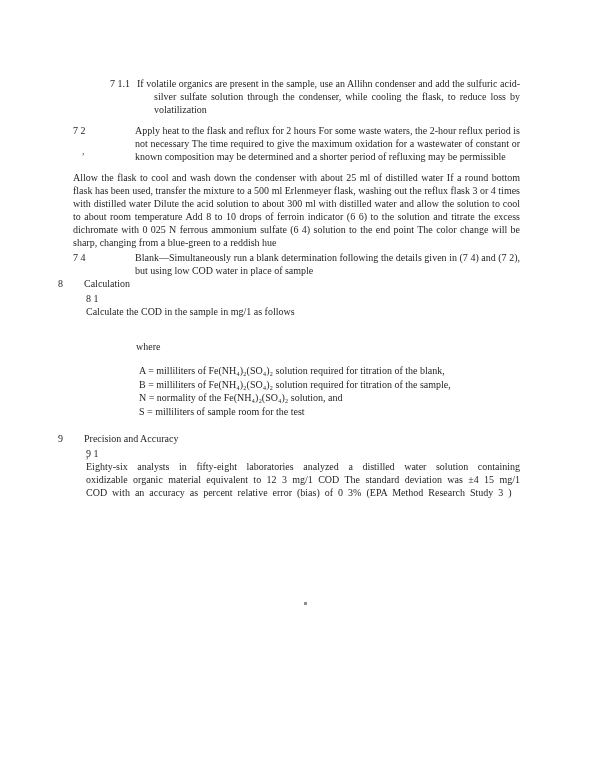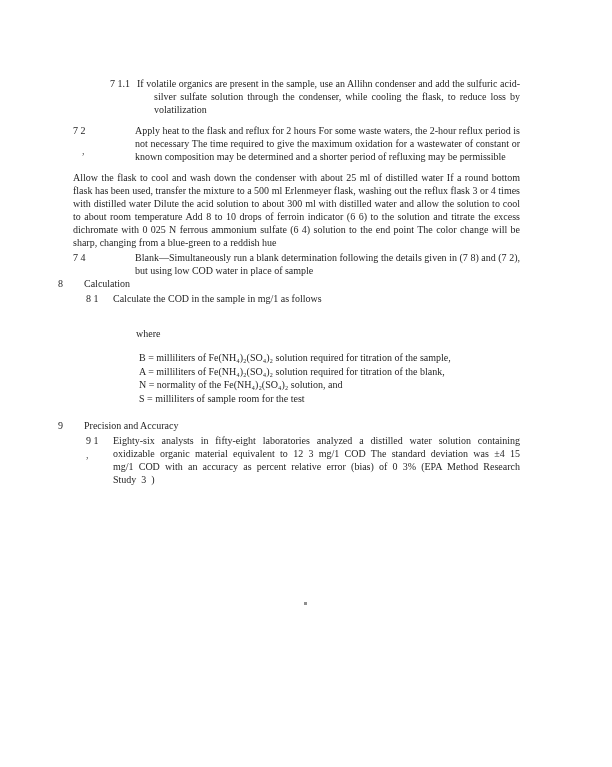--- a/index.html
+++ b/index.html
@@ -29,21 +29,21 @@
   .r7 { margin-left: 73px; width: 447px; }
   .r7 .num { width: 62px; }
   .mt8 { margin-top: 8px; }
   .mt2 { margin-top: 2px; }
 
   
   .rh { margin-left: 58px; width: 462px; }
   .rh .num { width: 26px; }
 
   
-  .r8 { margin-left: 86px; width: 434px; }
+  .r8 { margin-left: 86px; width: 434px; flex-direction: column; }
   .r8 .num { width: 27px; }
   .r91 .txt { word-spacing: 2.5px; }
 
   
   .formula { display: flex; align-items: center; margin-left: 215px; margin-top: 12px; }
   .f-lhs { margin-right: 7px; }
   .frac { display: inline-flex; flex-direction: column; align-items: center; }
   .f-num { padding: 0 4px 1px 4px; border-bottom: 1px solid #1f1f1f; }
   .f-den { padding-top: 1px; }
 
@@ -76,39 +76,39 @@
       <span class="num">7 2</span>
       <div class="txt">Apply heat to the flask and reflux for 2 hours For some waste waters, the 2-hour reflux period is not necessary The time required to give the maximum oxidation for a wastewater of constant or known composition may be determined and a shorter period of refluxing may be permissible</div>
     </div>
 
     <div class="row r7 mt8">
       <div class="txt">Allow the flask to cool and wash down the condenser with about 25 ml of distilled water If a round bottom flask has been used, transfer the mixture to a 500 ml Erlenmeyer flask, washing out the reflux flask 3 or 4 times with distilled water Dilute the acid solution to about 300 ml with distilled water and allow the solution to cool to about room temperature Add 8 to 10 drops of ferroin indicator (6 6) to the solution and titrate the excess dichromate with 0 025 N ferrous ammonium sulfate (6 4) solution to the end point The color change will be sharp, changing from a blue-green to a reddish hue</div>
     </div>
 
     <div class="row r7 mt2">
       <span class="num">7 4</span>
-      <div class="txt">Blank—Simultaneously run a blank determination following the details given in (7 8) and (7 2), but using low COD water in place of sample</div>
+      <div class="txt">Blank—Simultaneously run a blank determination following the details given in (7 4) and (7 2), but using low COD water in place of sample</div>
     </div>
 
     <div class="row rh">
       <span class="num">8</span>
       <div>Calculation</div>
     </div>
 
     <div class="row r8 mt2">
       <span class="num">8 1</span>
       <div class="txt">Calculate the COD in the sample in mg/1 as follows</div>
     </div>
 
 
     <div class="where">where</div>
 
     <div class="defs">
+      <div>A = milliliters of Fe(NH₄)₂(SO₄)₂ solution required for titration of the blank,</div>
       <div>B = milliliters of Fe(NH₄)₂(SO₄)₂ solution required for titration of the sample,</div>
-      <div>A = milliliters of Fe(NH₄)₂(SO₄)₂ solution required for titration of the blank,</div>
       <div>N = normality of the Fe(NH₄)₂(SO₄)₂ solution, and</div>
       <div>S = milliliters of sample room for the test</div>
     </div>
 
     <div class="row rh" style="margin-top:14px;">
       <span class="num">9</span>
       <div>Precision and Accuracy</div>
     </div>
 
     <div class="row r8 r91 mt2">

